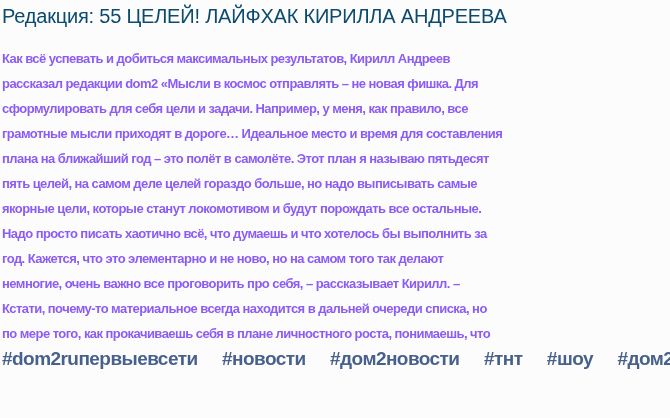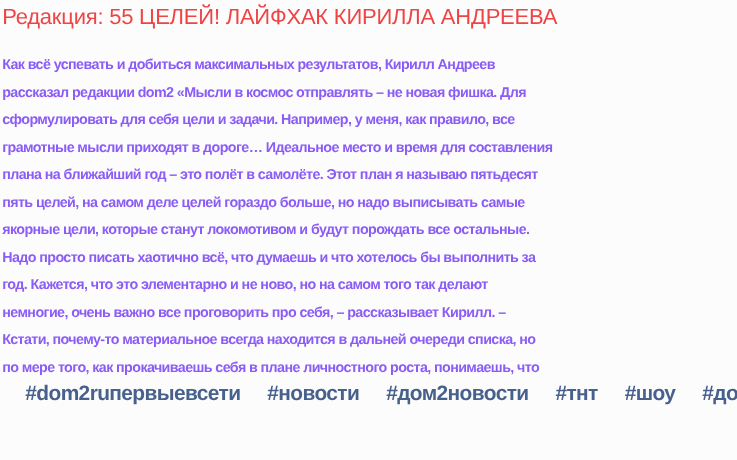--- a/index.html
+++ b/index.html
@@ -16,21 +16,21 @@
   .post {
     padding: 4px 2px 0 2px;
     width: 668px;
   }
   .post-title {
     margin: 0 0 17px 0;
     font-size: 20px;
     font-weight: 400;
     line-height: 25px;
     letter-spacing: -0.2px;
-    color: #ef4444;
+    color: #0c4a6e;
     white-space: nowrap;
   }
   .post-body {
     margin: 0;
   }
   .body-line {
     font-size: 13px;
     font-weight: 700;
     line-height: 25px;
     letter-spacing: -0.55px;
@@ -41,21 +41,20 @@
     line-height: 25px;
     white-space: nowrap;
   }
   .hashtag {
     font-size: 19px;
     font-weight: 700;
     letter-spacing: -0.55px;
     color: #48618c;
     text-decoration: none;
     cursor: pointer;
-    margin-left: 21px;
   }
   .hashtag + .hashtag {
     margin-left: 20px;
   }
 </style>
 </head>
 <body>
 
 <main class="post">
   <h1 class="post-title">Редакция: 55 ЦЕЛЕЙ! ЛАЙФХАК КИРИЛЛА АНДРЕЕВА</h1>

